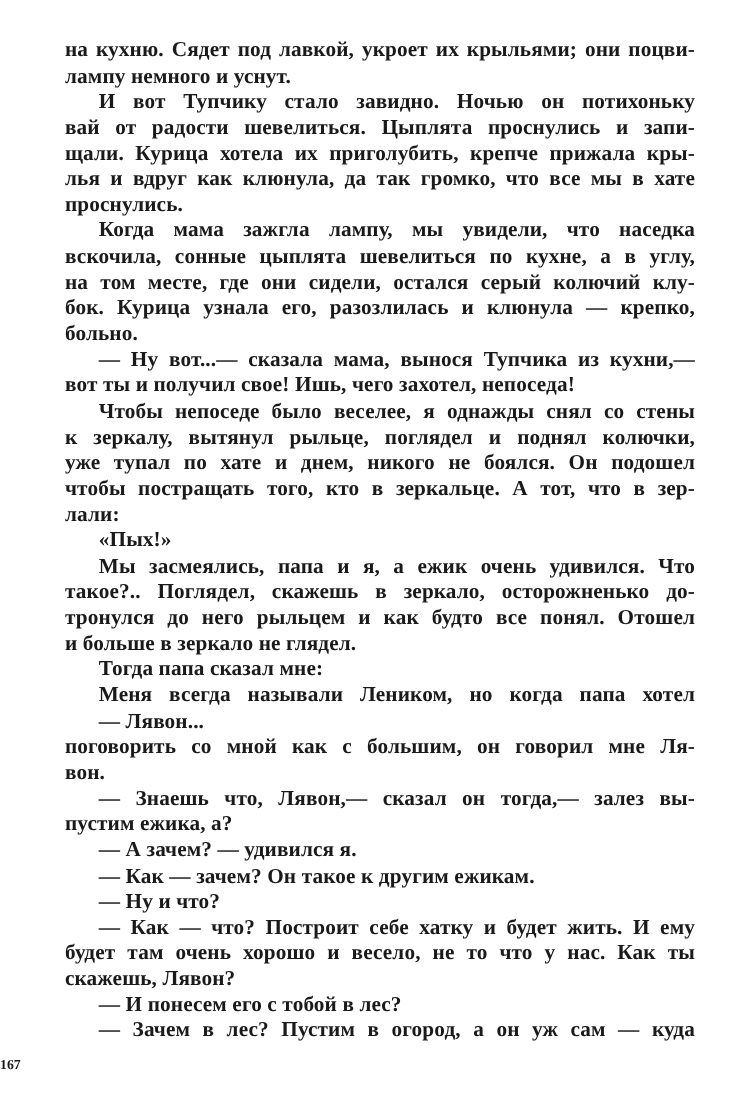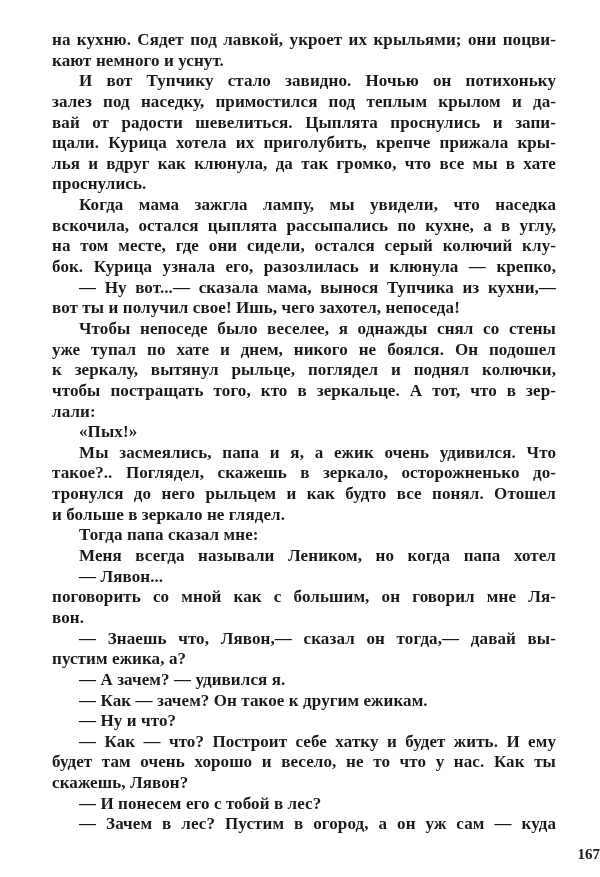--- a/index.html
+++ b/index.html
@@ -10,59 +10,59 @@
     font-size: 17px; line-height: 20.65px; color: #1a1a1a;
     font-weight: bold; letter-spacing: 0.1px;
   }
   .line {
     display: block; white-space: nowrap; height: 20.65px;
     text-align: justify; text-align-last: justify;
   }
   .line.last { text-align-last: left; }
   .line.indent { padding-left: 27px; }
   .pagenum {
-    position: absolute; left: 0; width: 600px; top: 846px; text-align: right;
+    position: absolute; left: 0; width: 600px; top: 846px; text-align: left;
     font-family: "Liberation Serif", "DejaVu Serif", serif;
-    font-size: 15px; font-weight: bold; color: #1a1a1a;
+    font-size: 11px; font-weight: bold; color: #1a1a1a;
   }
 </style>
 </head>
 <body>
 
 <div class="page" id="page-body">
     <span class="line">на кухню. Сядет под лавкой, укроет их крыльями; они поцви-</span>
-    <span class="line last">кают немного и уснут.</span>
+    <span class="line last">лампу немного и уснут.</span>
     <span class="line indent">И вот Тупчику стало завидно. Ночью он потихоньку</span>
-    <span class="line">залез под наседку, примостился под теплым крылом и да-</span>
     <span class="line">вай от радости шевелиться. Цыплята проснулись и запи-</span>
     <span class="line">щали. Курица хотела их приголубить, крепче прижала кры-</span>
     <span class="line">лья и вдруг как клюнула, да так громко, что все мы в хате</span>
     <span class="line last">проснулись.</span>
     <span class="line indent">Когда мама зажгла лампу, мы увидели, что наседка</span>
-    <span class="line">вскочила, остался цыплята рассыпались по кухне, а в углу,</span>
+    <span class="line">вскочила, сонные цыплята шевелиться по кухне, а в углу,</span>
     <span class="line">на том месте, где они сидели, остался серый колючий клу-</span>
     <span class="line">бок. Курица узнала его, разозлилась и клюнула — крепко,</span>
+    <span class="line last">больно.</span>
     <span class="line indent">— Ну вот...— сказала мама, вынося Тупчика из кухни,—</span>
     <span class="line last">вот ты и получил свое! Ишь, чего захотел, непоседа!</span>
     <span class="line indent">Чтобы непоседе было веселее, я однажды снял со стены</span>
+    <span class="line">к зеркалу, вытянул рыльце, поглядел и поднял колючки,</span>
     <span class="line">уже тупал по хате и днем, никого не боялся. Он подошел</span>
-    <span class="line">к зеркалу, вытянул рыльце, поглядел и поднял колючки,</span>
     <span class="line">чтобы постращать того, кто в зеркальце. А тот, что в зер-</span>
     <span class="line last">лали:</span>
     <span class="line indent last">«Пых!»</span>
     <span class="line indent">Мы засмеялись, папа и я, а ежик очень удивился. Что</span>
     <span class="line">такое?.. Поглядел, скажешь в зеркало, осторожненько до-</span>
     <span class="line">тронулся до него рыльцем и как будто все понял. Отошел</span>
     <span class="line last">и больше в зеркало не глядел.</span>
     <span class="line indent last">Тогда папа сказал мне:</span>
     <span class="line indent">Меня всегда называли Леником, но когда папа хотел</span>
     <span class="line indent last">— Лявон...</span>
     <span class="line">поговорить со мной как с большим, он говорил мне Ля-</span>
     <span class="line last">вон.</span>
-    <span class="line indent">— Знаешь что, Лявон,— сказал он тогда,— давай вы-</span>
+    <span class="line indent">— Знаешь что, Лявон,— сказал он тогда,— залез вы-</span>
     <span class="line last">пустим ежика, а?</span>
     <span class="line indent last">— А зачем? — удивился я.</span>
     <span class="line indent last">— Как — зачем? Он такое к другим ежикам.</span>
     <span class="line indent last">— Ну и что?</span>
     <span class="line indent">— Как — что? Построит себе хатку и будет жить. И ему</span>
     <span class="line">будет там очень хорошо и весело, не то что у нас. Как ты</span>
     <span class="line last">скажешь, Лявон?</span>
     <span class="line indent last">— И понесем его с тобой в лес?</span>
     <span class="line indent">— Зачем в лес? Пустим в огород, а он уж сам — куда</span>
   </div>

